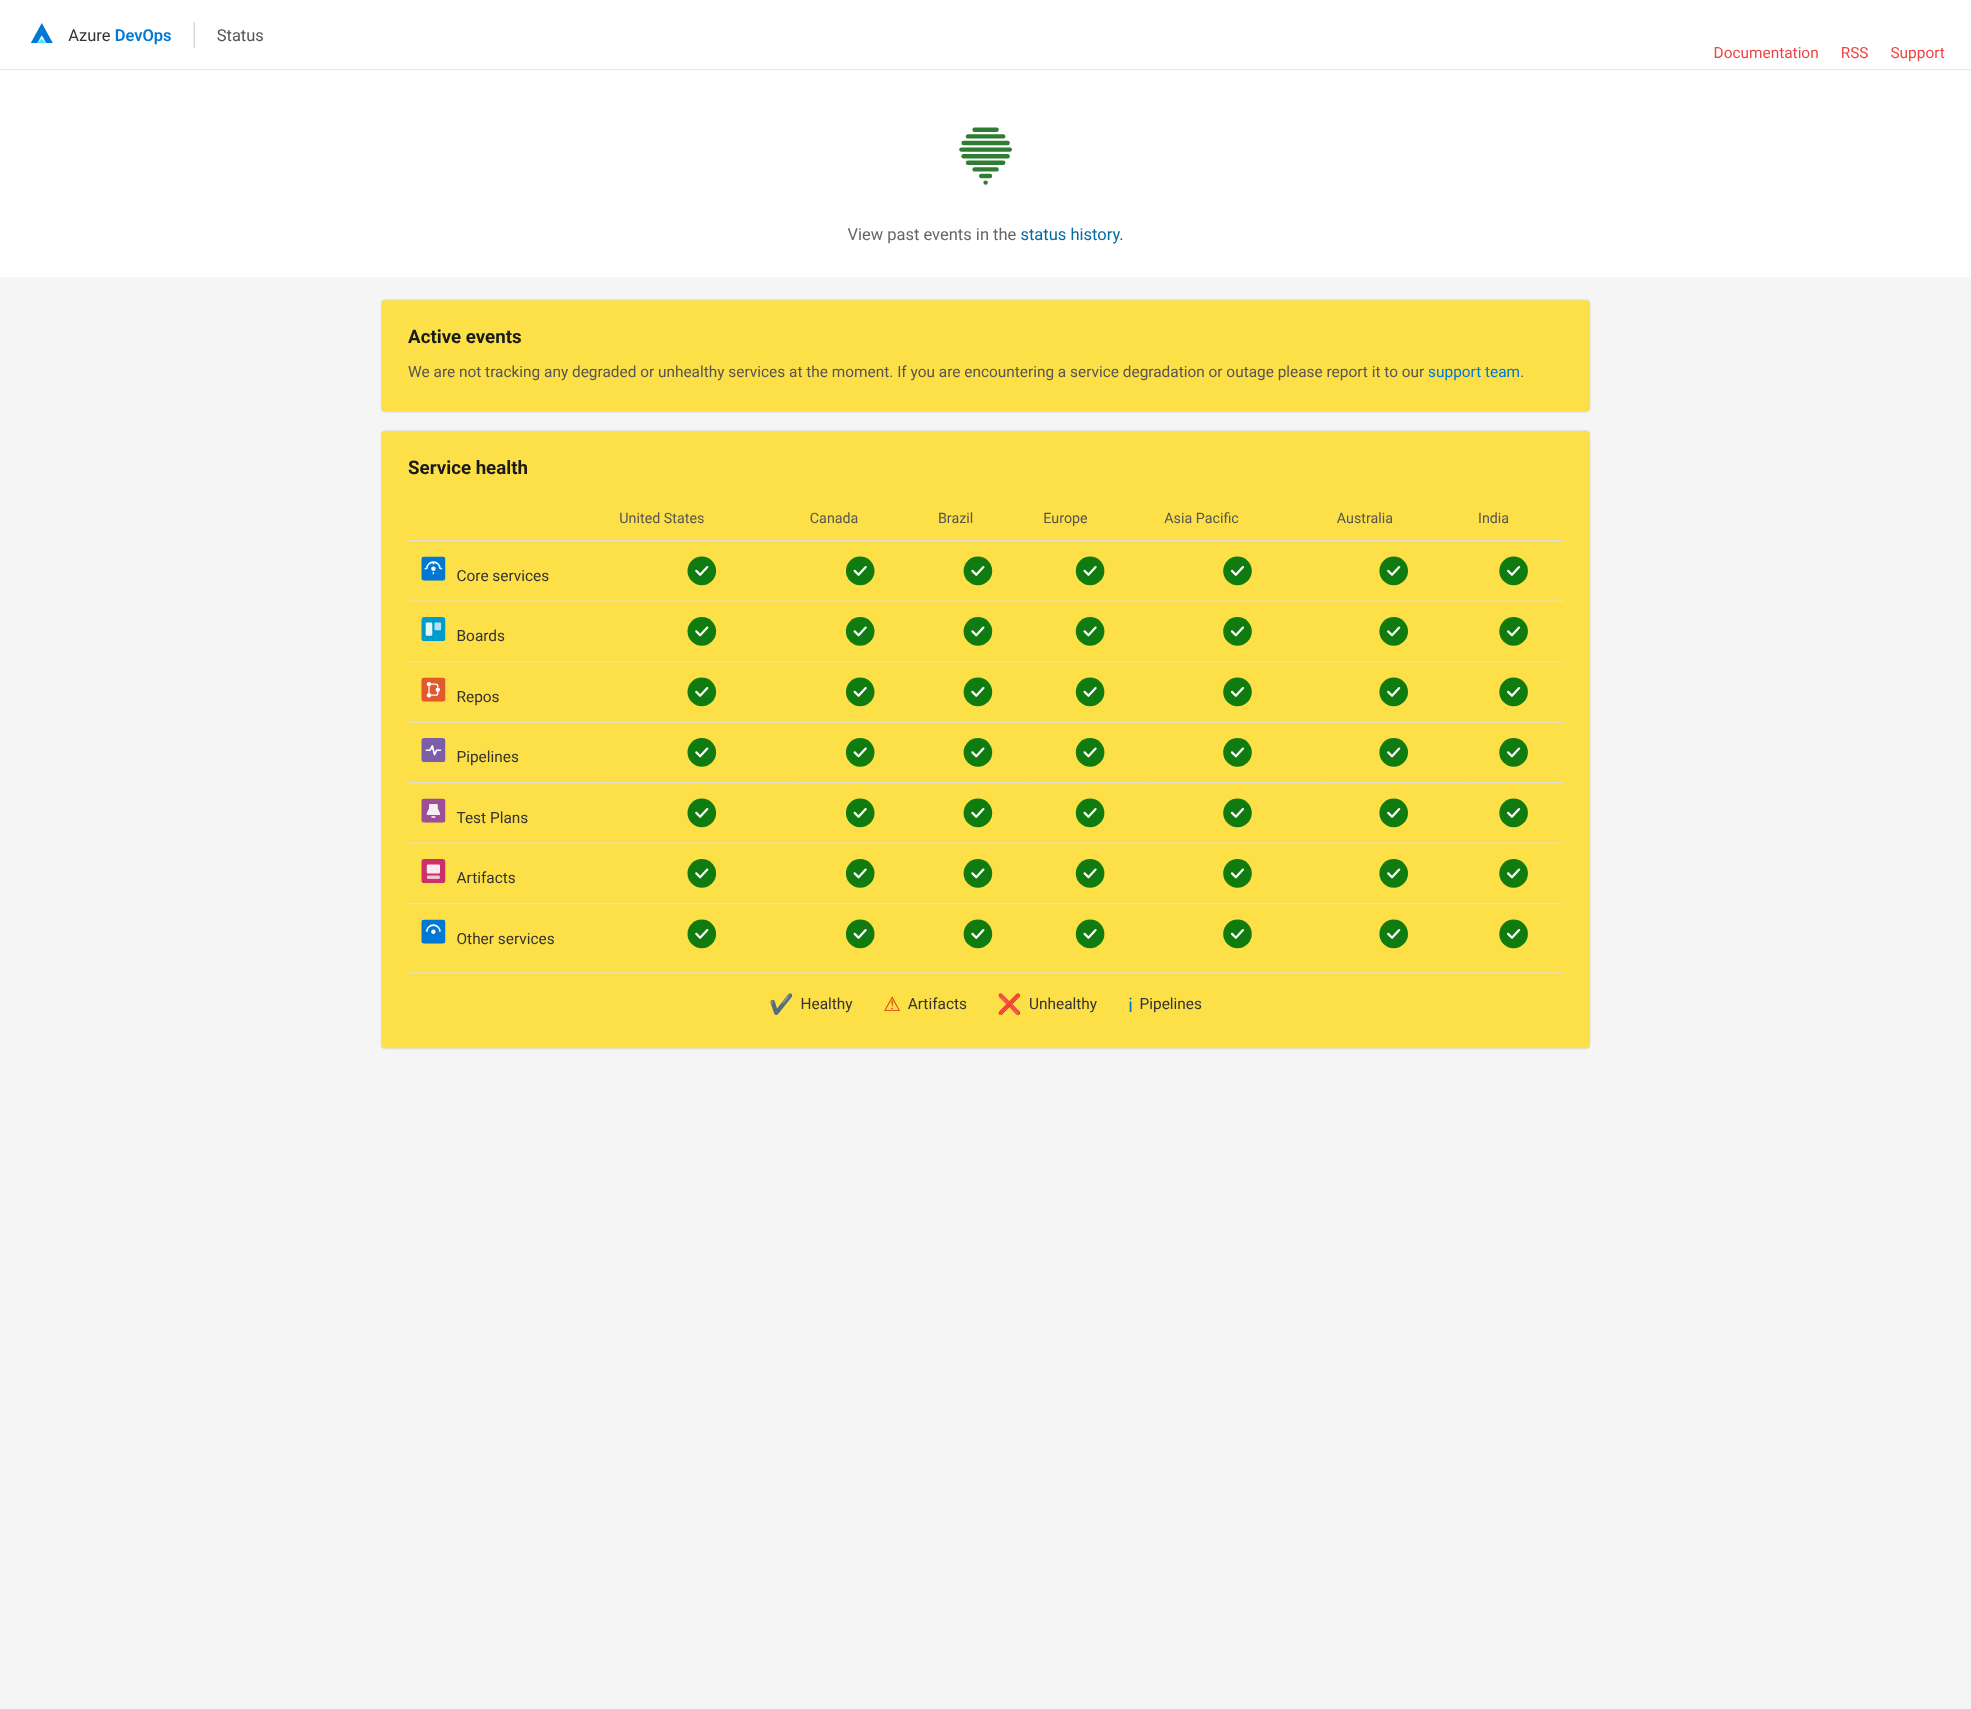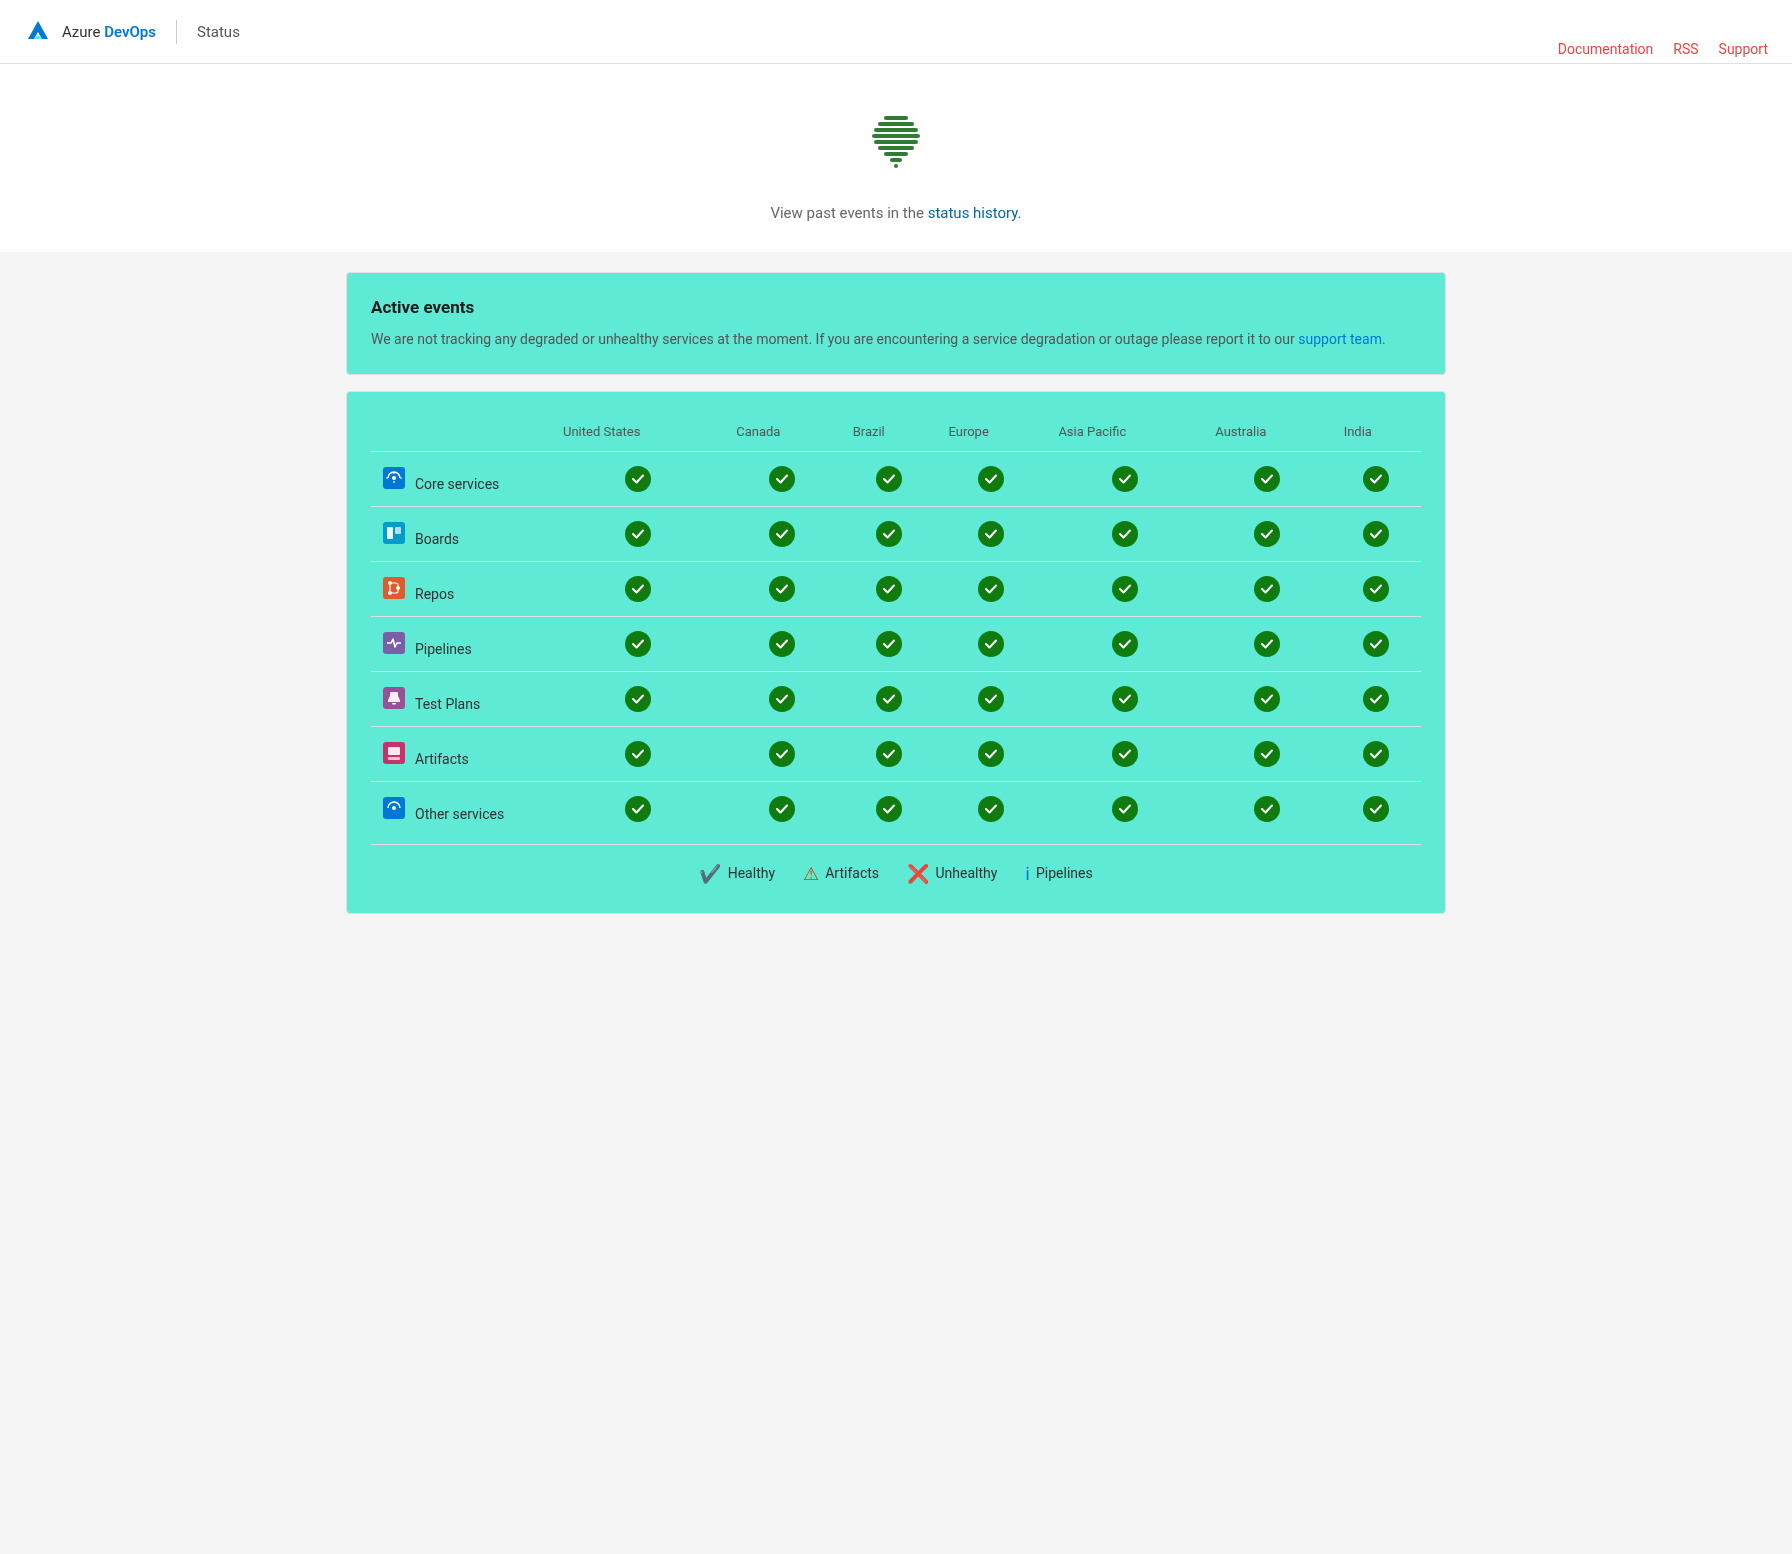--- a/index.html
+++ b/index.html
@@ -89,21 +89,21 @@
       max-width: 1140px;
       margin: 20px auto;
       padding: 0 20px;
       display: flex;
       flex-direction: column;
       gap: 16px;
     }
 
     
     .card {
-      background: #5eead4;
+      background: #fde047;
       border: 1px solid #e0e0e0;
       border-radius: 4px;
       padding: 24px;
     }
 
     
     .card-title {
       font-size: 17px;
       font-weight: 700;
       color: #1a1a1a;
@@ -261,20 +261,21 @@
 <main class="main">
 
   <div class="card">
     <h2 class="card-title">Active events</h2>
     <p class="card-text">
       <span>We are not tracking any degraded or unhealthy services at the moment. If you are encountering a service degradation or outage please report it to our </span><a href="#">support team</a><span>.</span>
     </p>
   </div>
 
   <div class="card service-health-card">
+    <h2 class="service-health-title">Service health</h2>
 
     <table class="health-table">
       <thead>
         <tr>
           <th class="service-col"></th>
           <th>United States</th>
           <th>Canada</th>
           <th>Brazil</th>
           <th>Europe</th>
           <th>Asia Pacific</th>

